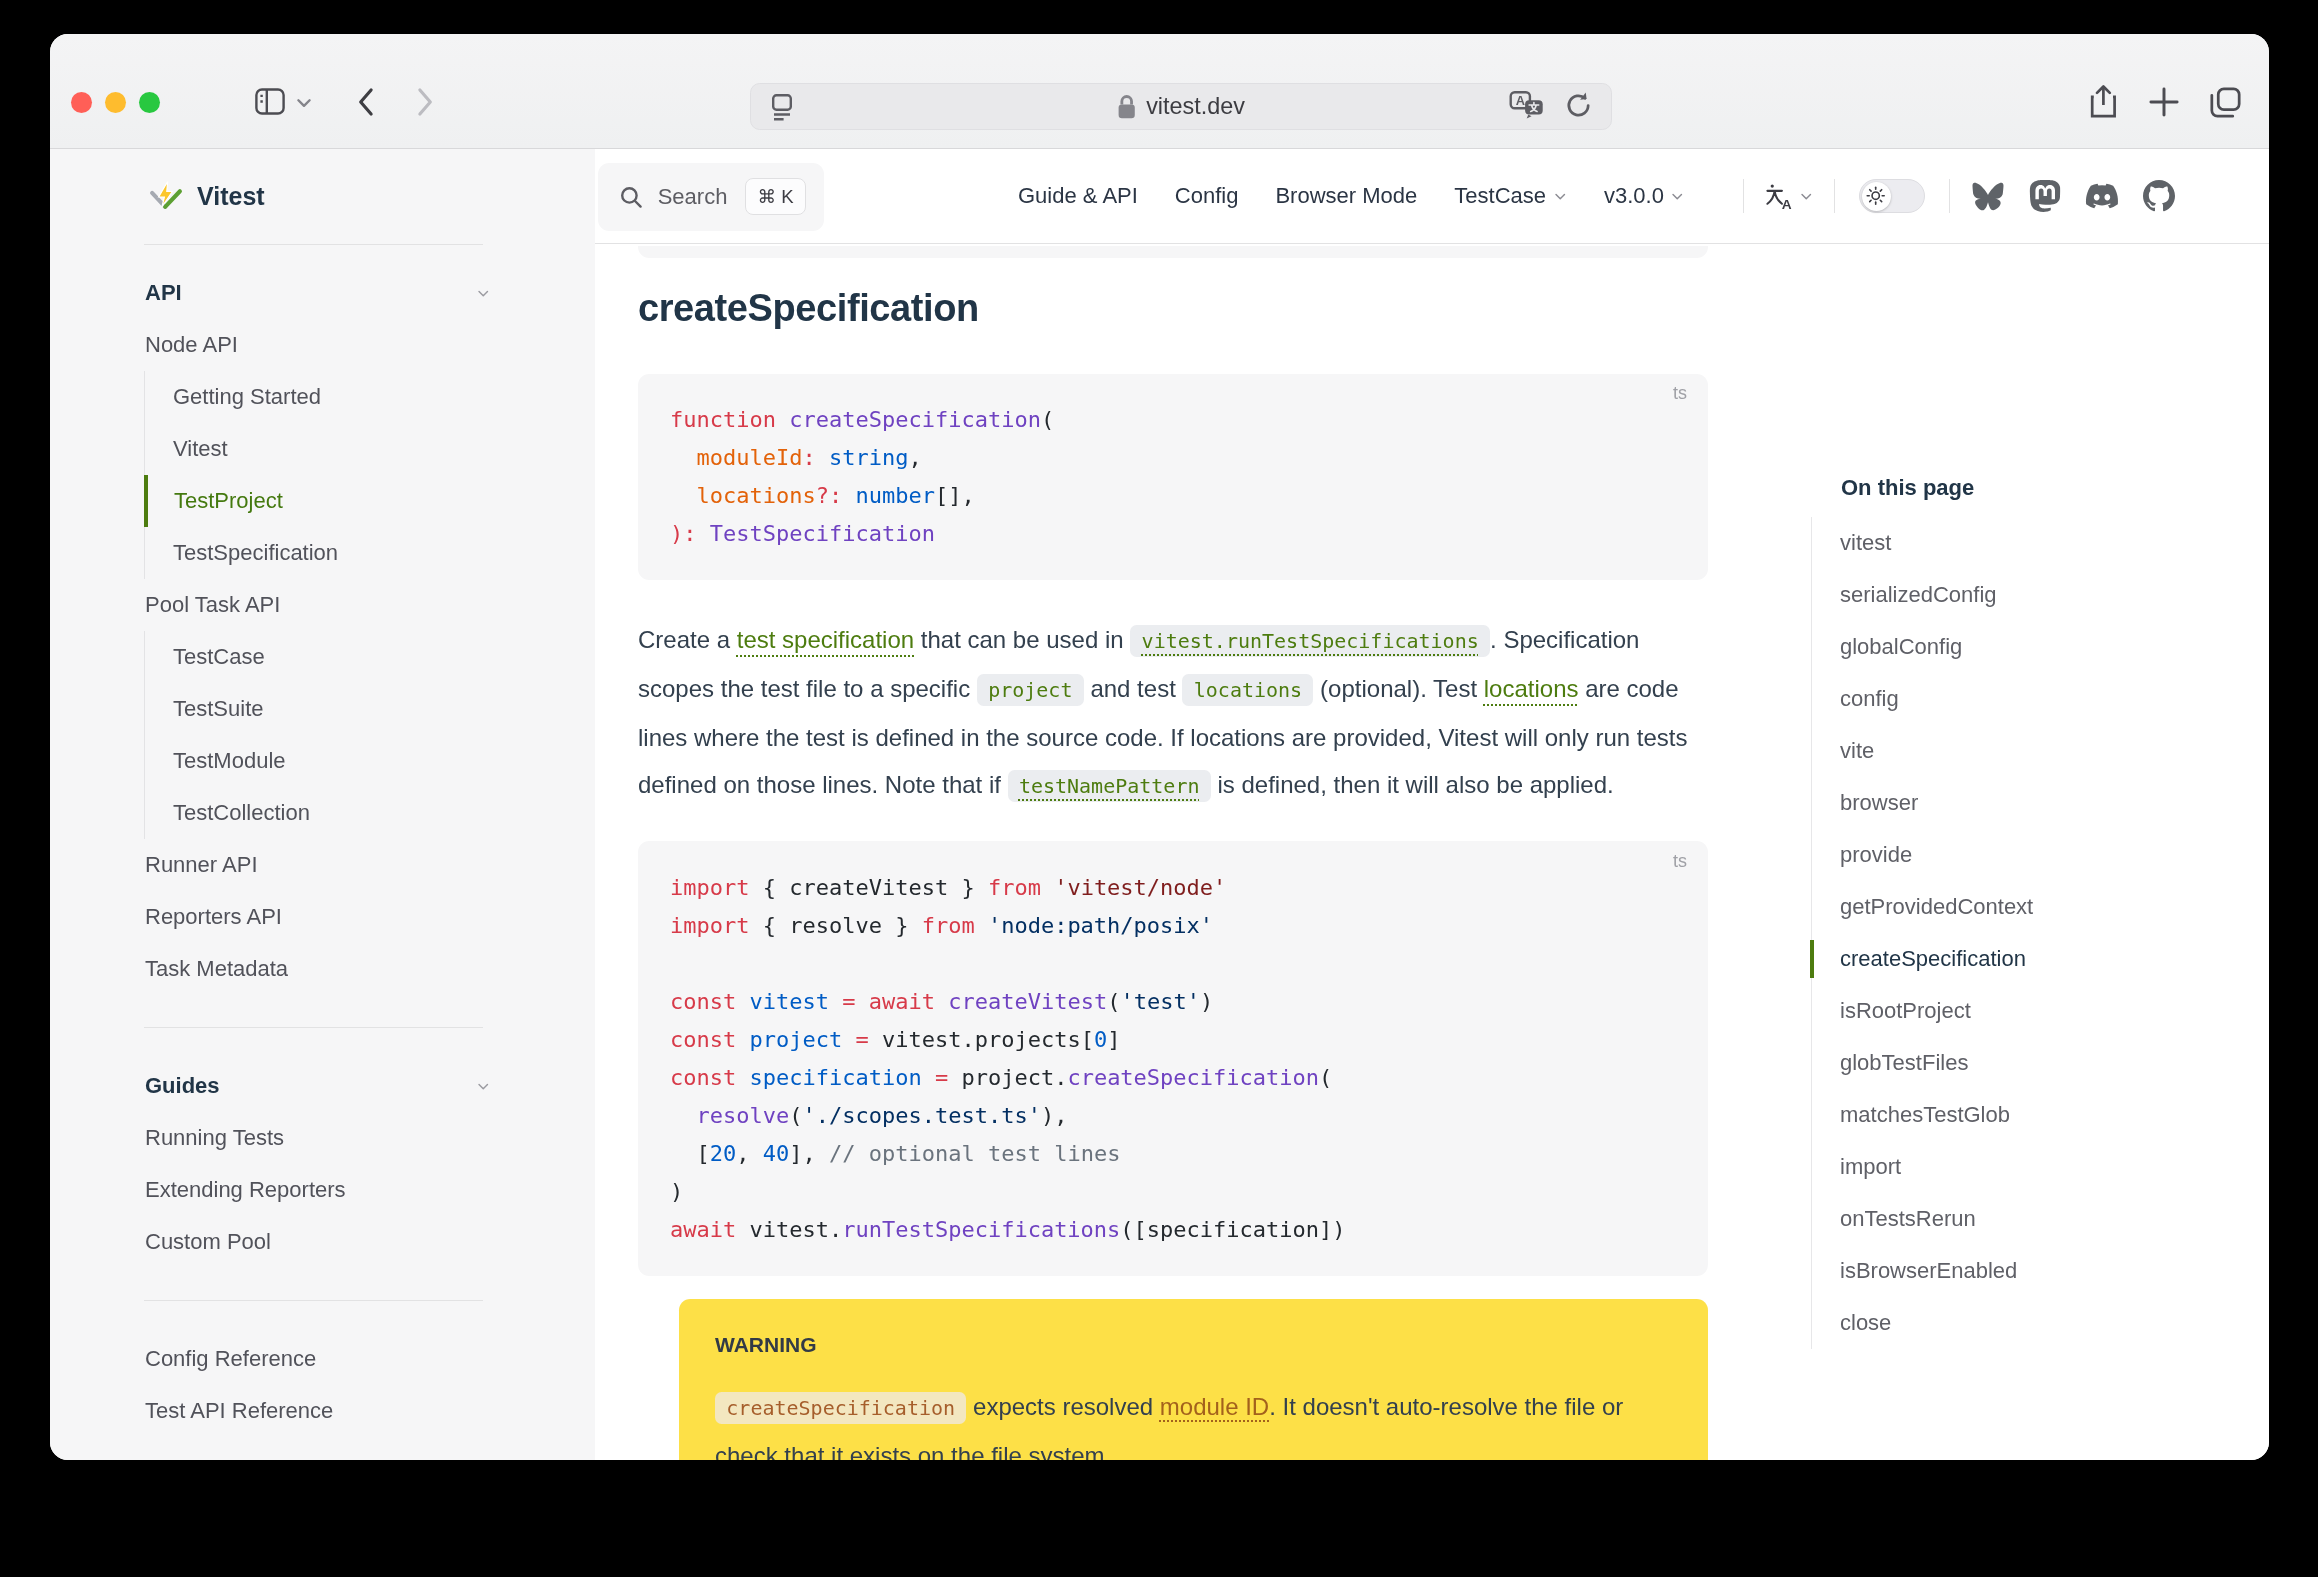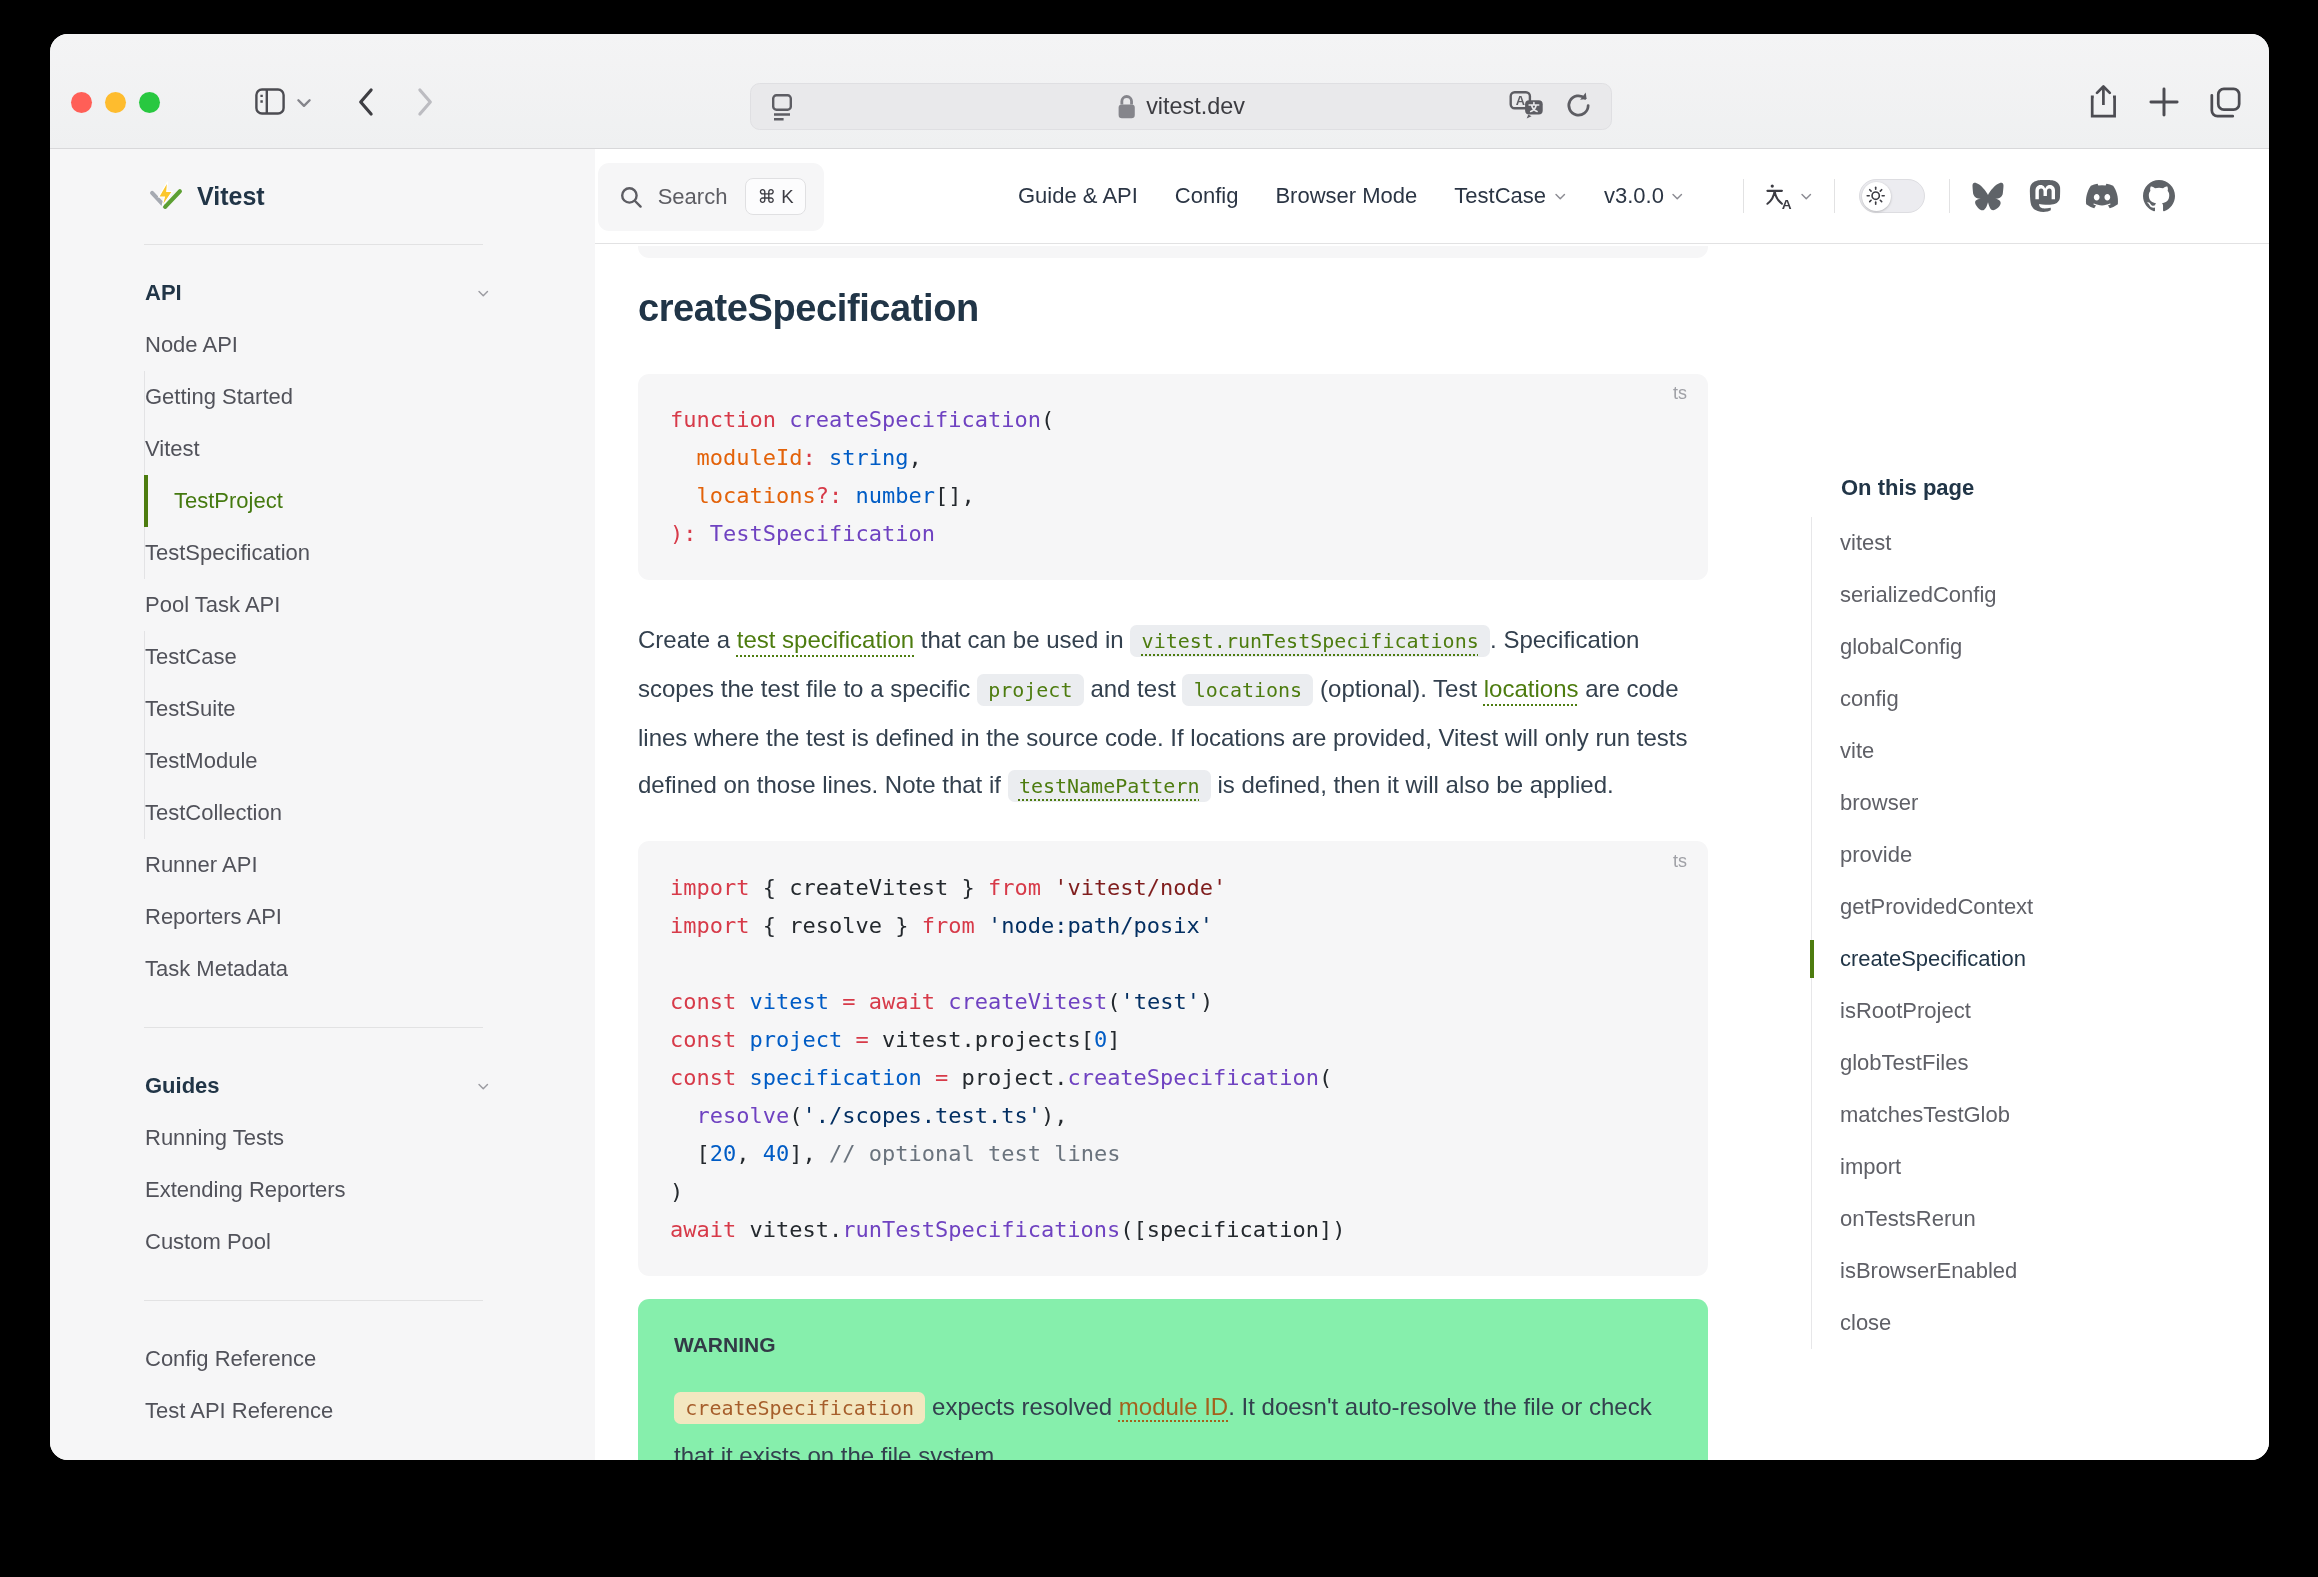--- a/index.html
+++ b/index.html
@@ -27,21 +27,21 @@
 
   
   .brand-row { height:95px; display:flex; align-items:center; padding-left:98px; gap:13px; }
   .brand-name { font-size:25px; font-weight:700; color:#213547; }
   .sb-rule { height:0.8px; background:#e2e2e3; margin:0 112px 0 94px; }
   .sb-nav { padding-top:22.6px; }
   .sb-group, .sb-item, .sb-sub { height:52px; display:flex; align-items:center; font-size:22px; cursor:pointer; }
   .sb-group { padding:0 105px 0 95px; justify-content:space-between; font-weight:700; color:#213547; }
   .sb-group .chev { color:#9b9ba1; }
   .sb-item { padding-left:95px; color:#51525a; }
-  .sb-sub { margin-left:94px; border-left:1.6px solid #e3e3e5; color:#51525a; }
+  .sb-sub { margin-left:94px; border-left:1.6px solid #e3e3e5; padding-left:28px; color:#51525a; }
   .sb-sub.active { border-left:4px solid #4d7c0f; padding-left:26px; color:#44790f; font-weight:500; }
   .sb-div { height:0.8px; background:#e2e2e3; margin:32px 112px 32px 94px; }
 
   
   .navbar { position:relative; height:95px; border-bottom:0.8px solid #e2e2e3; background:#fff; }
   .search-btn { position:absolute; left:3.2px; top:13.7px; width:226px; height:68px; border-radius:11.3px;
     background:#f6f6f7; display:flex; align-items:center; gap:14.5px; padding-left:21px; cursor:pointer; }
   .search-btn .lbl { font-size:22px; color:#5d5d63; }
   .kbd { margin-left:3.2px; border:0.8px solid #e0e0e2; background:#fcfcfd; border-radius:8px;
     padding:6.5px 11.3px; font-size:18.6px; color:#3c3c43; }
@@ -65,21 +65,21 @@
   h1.doc-h1 { margin-top:29px; font-size:38px; font-weight:600; letter-spacing:-0.4px; color:#213547; }
   .codeblock { position:relative; margin-top:44px; background:#f6f6f7; border-radius:11.3px; padding:27.4px 32px; }
   .codeblock.second { margin-top:31px; }
   .codeblock .lang { position:absolute; top:9.7px; right:21px; font-size:18px; color:#9fa0a6; }
   .cl { font-family:"DejaVu Sans Mono", monospace; font-size:22px; line-height:38px; white-space:pre; }
   .para { margin-top:36px; font-size:24px; line-height:47px; color:#33404e; }
   .seg-link { color:#4d7c0f; text-decoration:underline dotted; text-decoration-thickness:1.6px; text-underline-offset:6.5px; cursor:pointer; }
   .seg-code, .seg-codelink { font-family:"DejaVu Sans Mono", monospace; font-size:20px; color:#4d7c0f;
     background:#ebedf0; border-radius:6.5px; padding:4px 11.3px; }
   .seg-codelink { text-decoration:underline dotted; text-decoration-thickness:1.6px; text-underline-offset:5.7px; cursor:pointer; }
-  .warning { margin-top:22.6px; background:#86efac; border-radius:11.3px; padding:34px 36px; }
+  .warning { margin-top:22.6px; background:#fde047; border-radius:11.3px; padding:34px 36px;margin-left:41px; }
   .warn-title { font-size:21px; font-weight:700; color:#323a46; }
   .warn-body { margin-top:26px; font-size:24px; line-height:47px; color:#33404e; }
   .wseg-code { font-family:"DejaVu Sans Mono", monospace; font-size:20px; color:#a65e2b;
     background:#f3e7c0; border-radius:6.5px; padding:4px 11.3px; }
   .wseg-link { color:#a3611c; font-weight:500; text-decoration:underline dotted; text-decoration-thickness:1.6px; text-underline-offset:5.7px; cursor:pointer; }
 
   
   .toc { position:absolute; left:1216px; top:218px; width:404px; }
   .toc-title { font-size:22px; font-weight:700; color:#213547; padding-left:30px; height:53px; line-height:48px; }
   .toc-list { border-left:1.6px solid #e7e7e9; }

